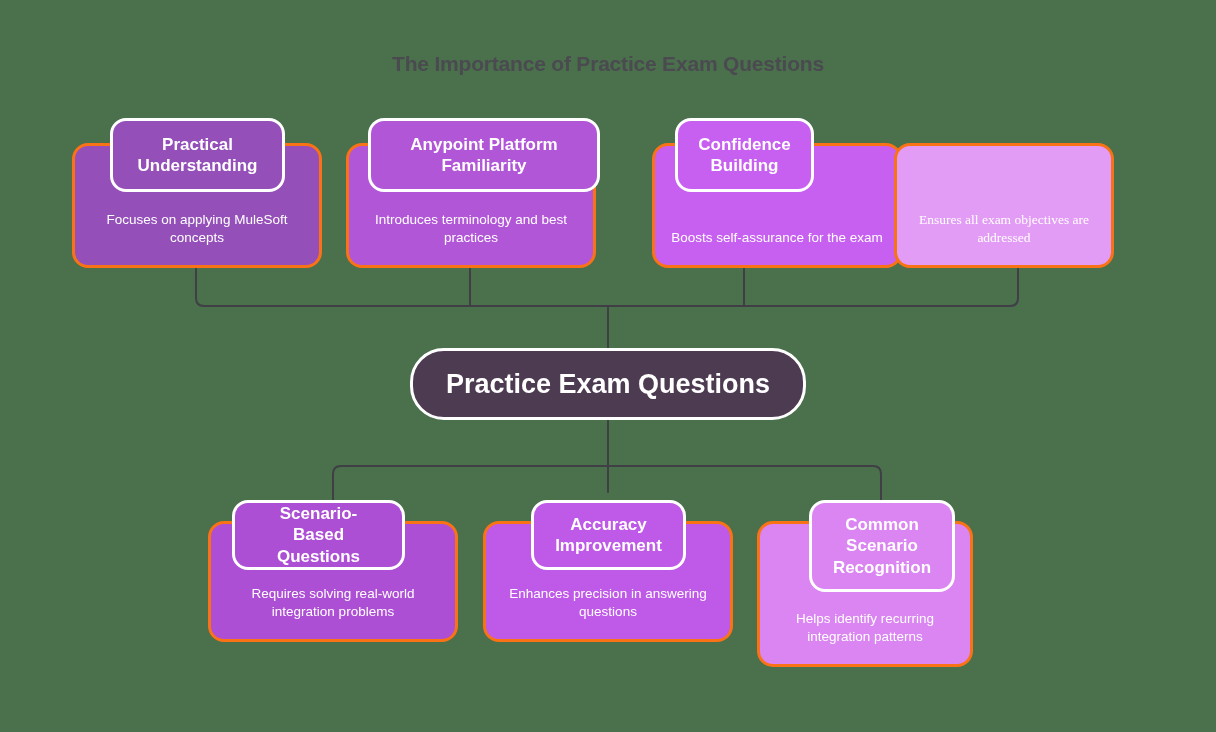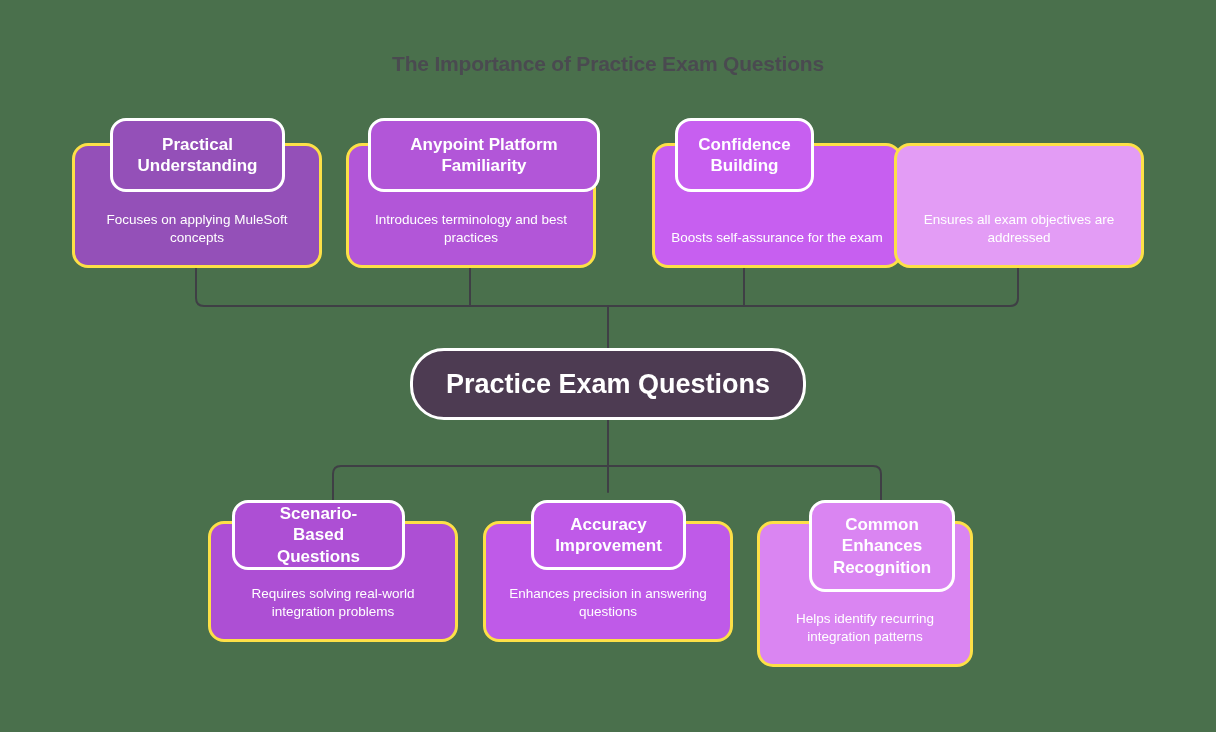--- a/index.html
+++ b/index.html
@@ -51,21 +51,21 @@
     stroke-width: 2;
     stroke-linecap: round;
     stroke-linejoin: round;
   }
 
   
   .node-card {
     position: absolute;
     box-sizing: border-box;
     border-radius: 16px;
-    border: 3px solid #fde047;
+    border: 3px solid #f97316;
     display: flex;
     align-items: flex-end;
     justify-content: center;
   }
   .node-desc {
     color: #ffffff;
     font-size: 13.5px;
     line-height: 1.35;
     text-align: center;
     padding: 0 14px 18px 14px;
@@ -134,34 +134,34 @@
   <div class="node-card" style="left:346px; top:143px; width:250px; height:125px; background:#b256d8;">
     <div class="node-desc">Introduces terminology and best practices</div>
   </div>
   <div class="node-header" style="left:368px; top:118px; width:232px; height:74px; background:#b256d8;">Anypoint Platform Familiarity</div>
 
   <div class="node-card" style="left:652px; top:143px; width:250px; height:125px; background:#c75ff0;">
     <div class="node-desc">Boosts self-assurance for the exam</div>
   </div>
   <div class="node-header" style="left:675px; top:118px; width:139px; height:74px; background:#c75ff0;">Confidence Building</div>
 
-  <div class="node-card" style="left:894px; top:143px; width:250px; height:125px; background:#e39cf5;">
+  <div class="node-card" style="left:894px; top:143px; width:220px; height:125px; background:#e39cf5;font-family:Liberation Serif, serif;">
     <div class="node-desc">Ensures all exam objectives are addressed</div>
   </div>
 
   <div id="central-node" style="left:410px; top:348px; width:396px; height:72px;">Practice Exam Questions</div>
 
   <div class="node-card" style="left:208px; top:521px; width:250px; height:121px; background:#ad4fd4;">
     <div class="node-desc">Requires solving real-world integration problems</div>
   </div>
   <div class="node-header" style="left:232px; top:500px; width:173px; height:70px; background:#ad4fd4;">Scenario-Based Questions</div>
 
   <div class="node-card" style="left:483px; top:521px; width:250px; height:121px; background:#bf5ae8;">
     <div class="node-desc">Enhances precision in answering questions</div>
   </div>
   <div class="node-header" style="left:531px; top:500px; width:155px; height:70px; background:#bf5ae8;">Accuracy Improvement</div>
 
   <div class="node-card" style="left:757px; top:521px; width:216px; height:146px; background:#da85f2;">
     <div class="node-desc">Helps identify recurring integration patterns</div>
   </div>
-  <div class="node-header" style="left:809px; top:500px; width:146px; height:92px; background:#da85f2;">Common Enhances Recognition</div>
+  <div class="node-header" style="left:809px; top:500px; width:146px; height:92px; background:#da85f2;">Common Scenario Recognition</div>
 
 </div>
 
 </body></html>

